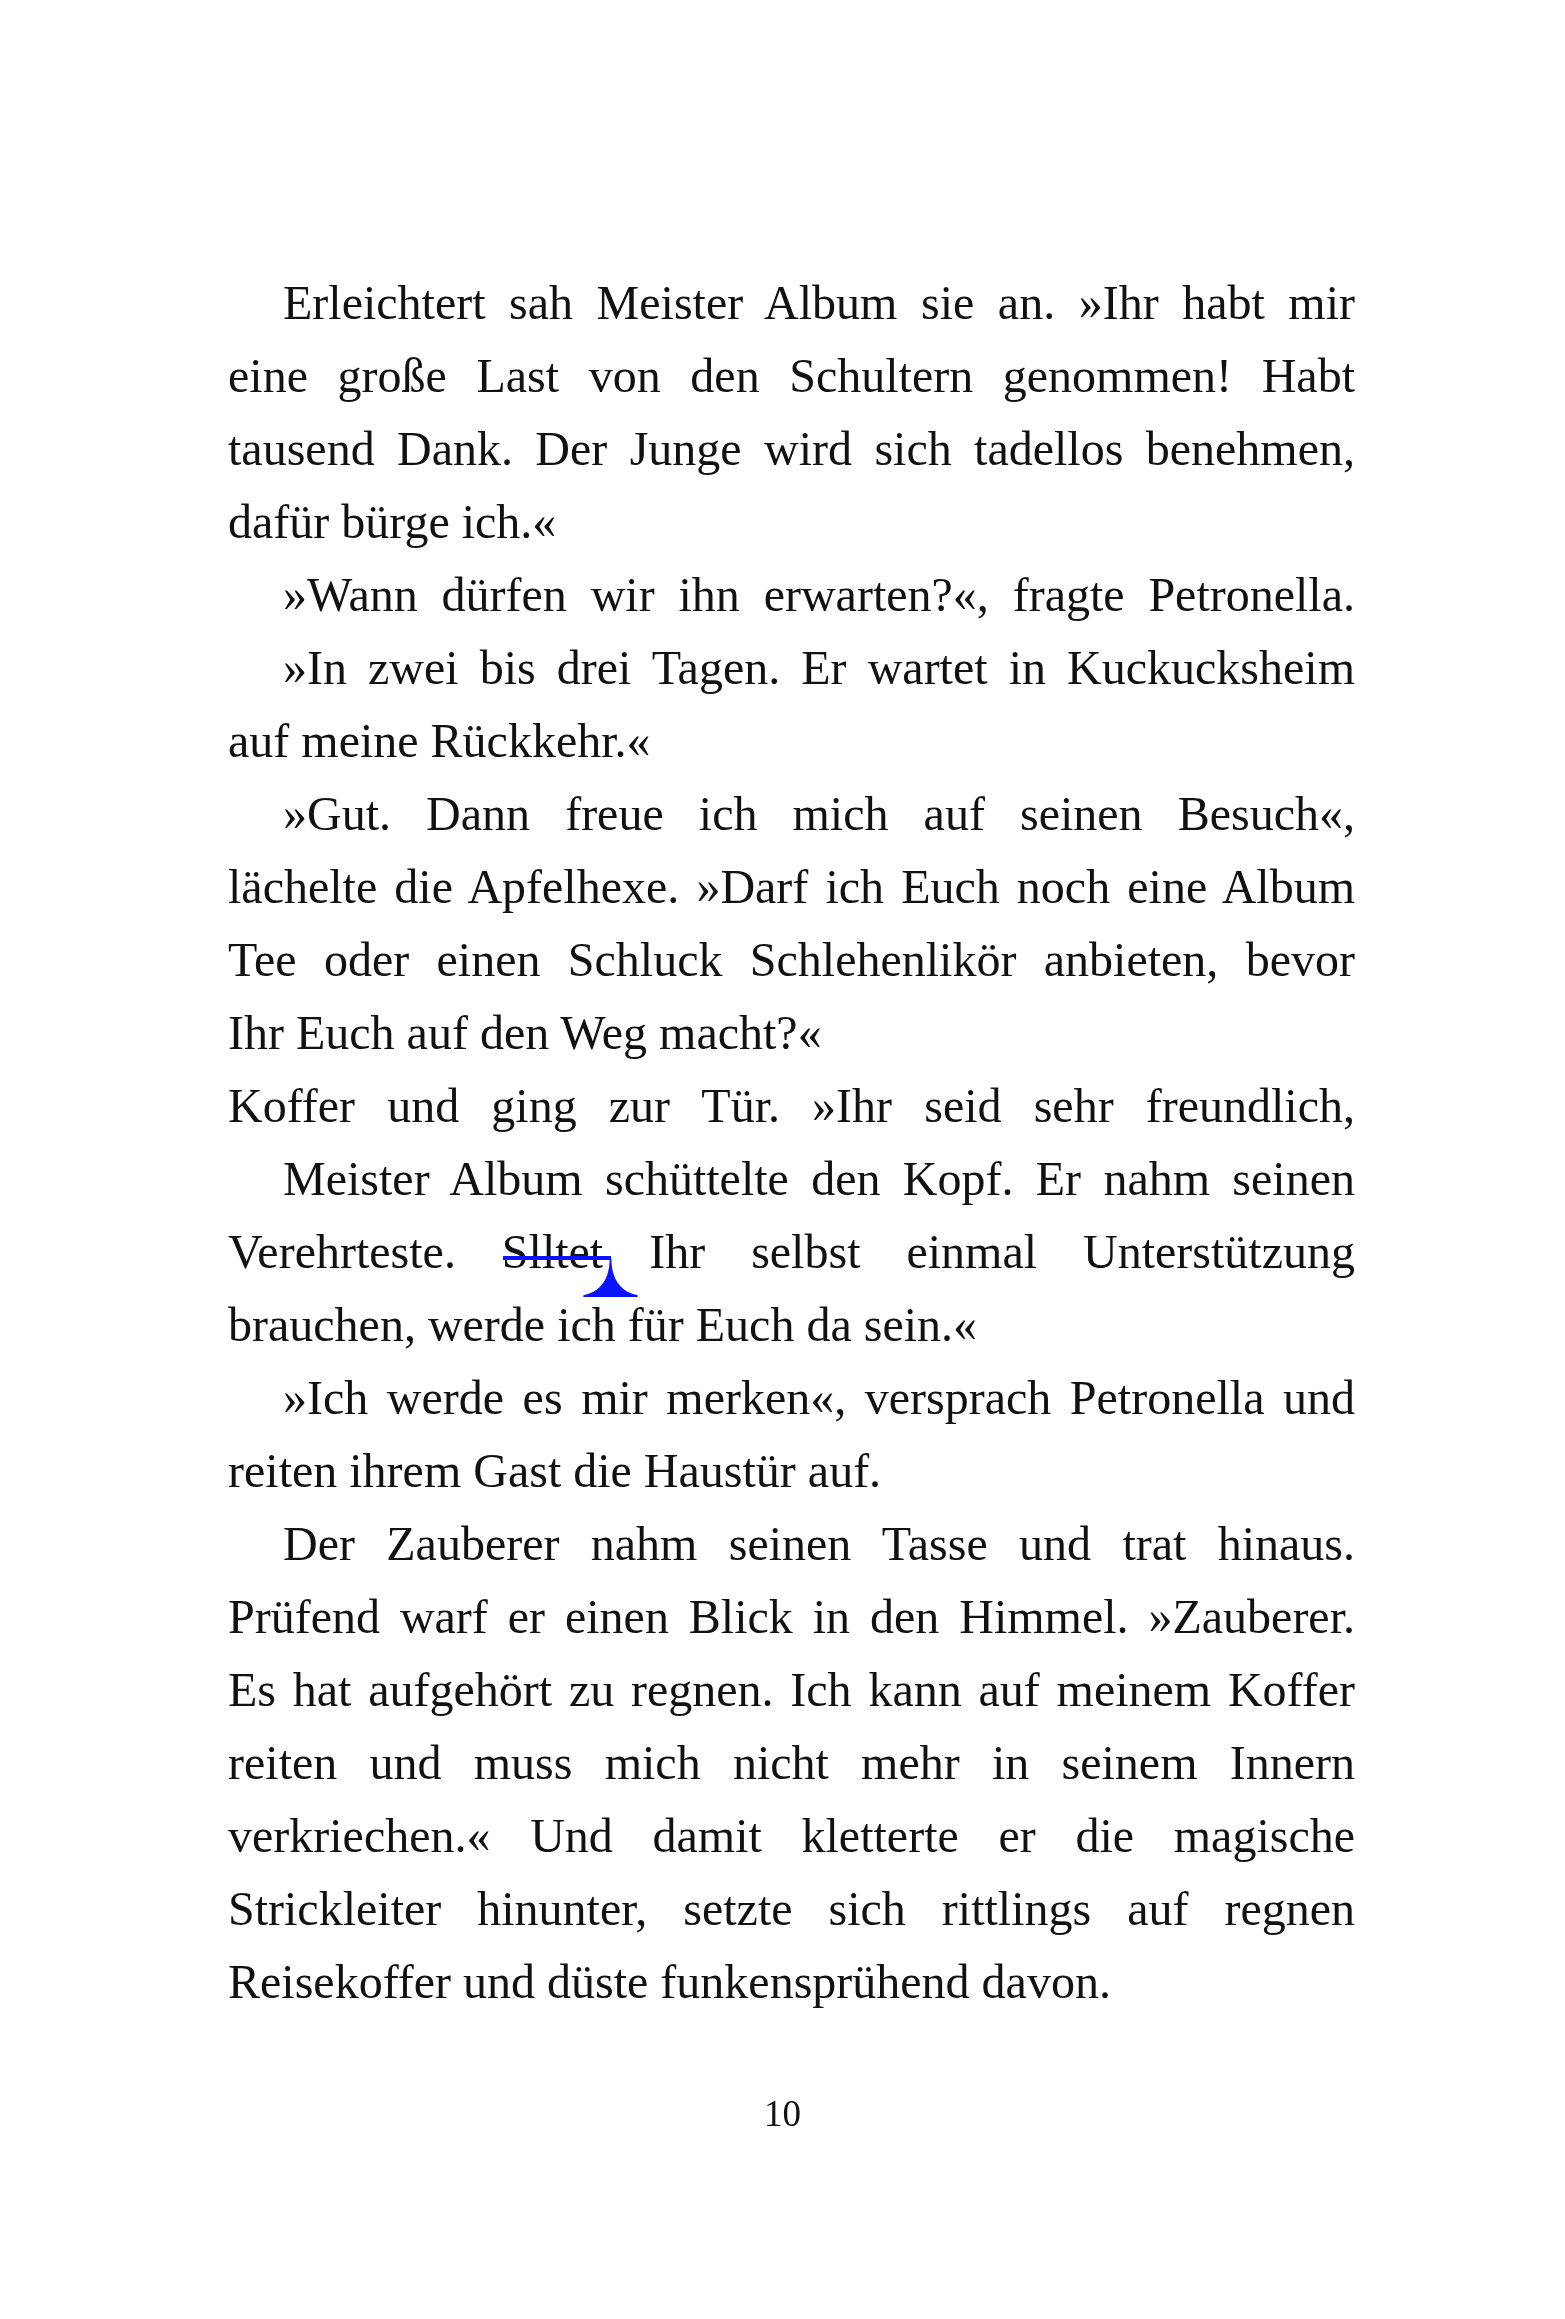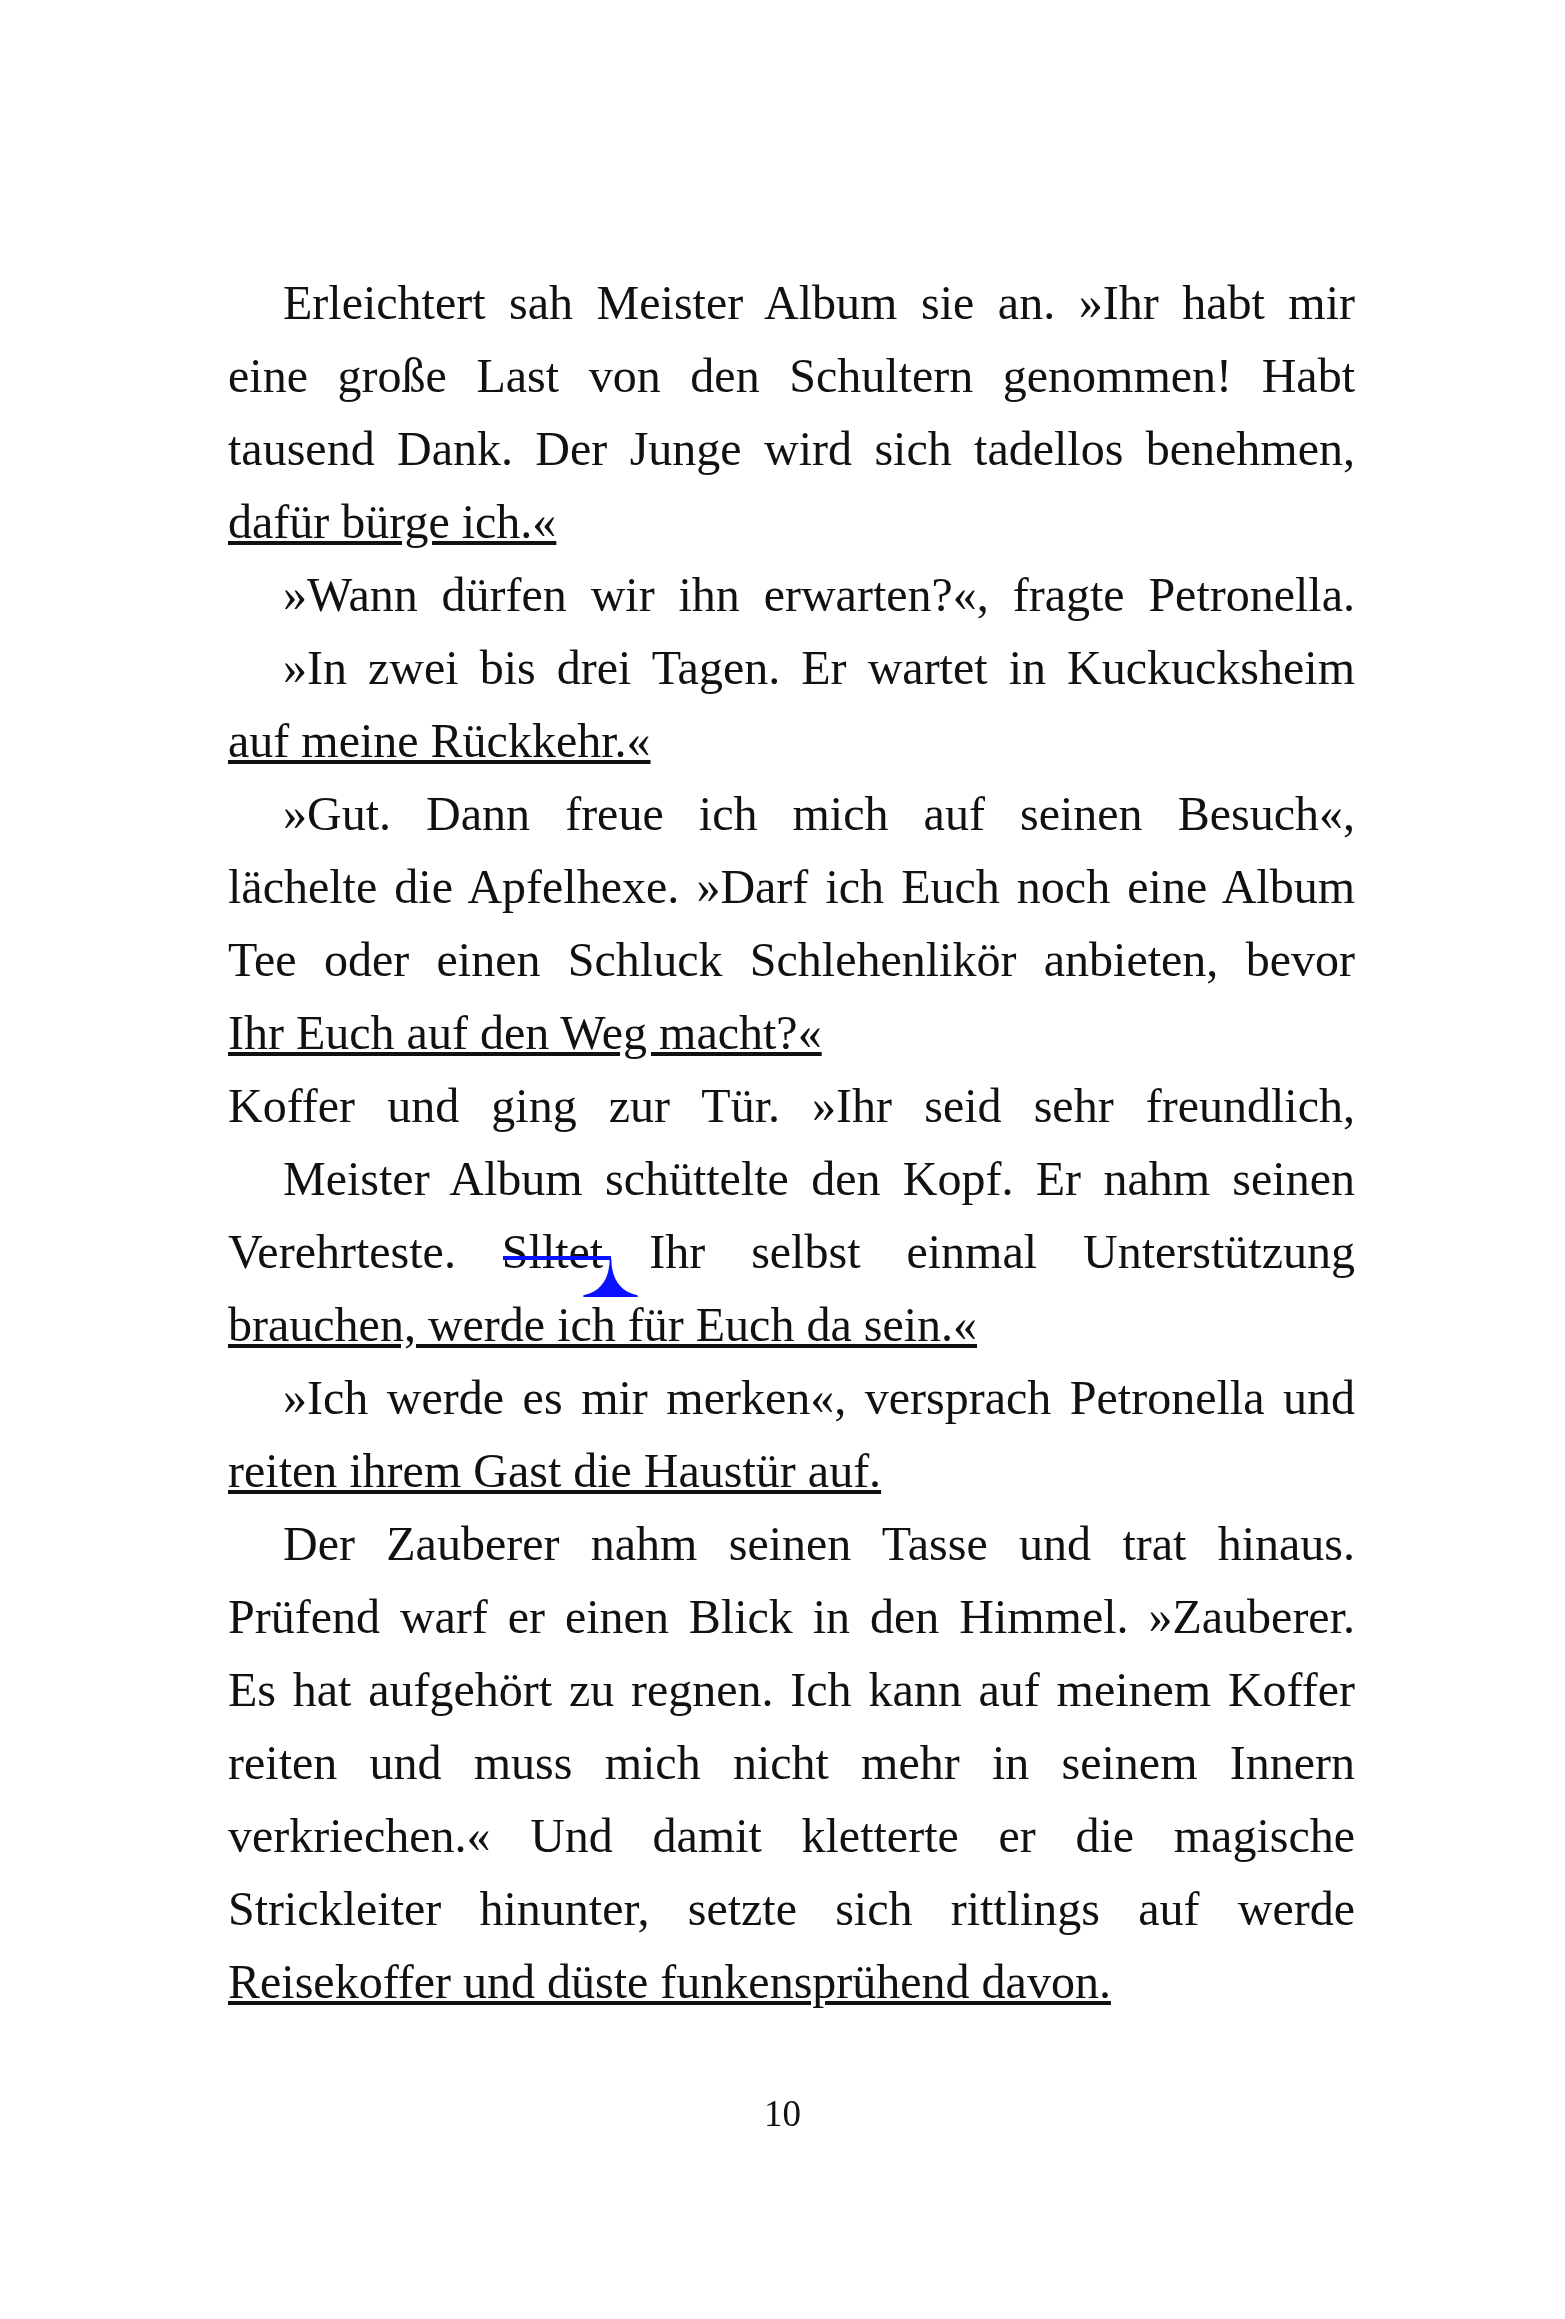--- a/index.html
+++ b/index.html
@@ -8,21 +8,21 @@
   .text-block {
     position: absolute; left: 228px; top: 266px; width: 1127px;
     font-family: "Liberation Serif", "DejaVu Serif", serif;
     font-size: 48px; color: #111;
   }
   .line {
     height: 73px; line-height: 73px; white-space: nowrap;
     text-align: justify; text-align-last: justify;
     transform-origin: left center;
   }
-  .line.last { text-align-last: left; text-decoration: underline; }
+  .line.last { text-align-last: left; }
   .line.indent { padding-left: 55px; }
   .mark-underline {
     position: absolute; left: 503px; top: 1256px; width: 108px; height: 3.7px; background: #0a12ff;
   }
   .mark-caret { position: absolute; left: 583px; top: 1259px; width: 55px; height: 38px; }
   .page-number {
     position: absolute; left: 0; width: 1565px; top: 2092px; text-align: center;
     font-family: "Liberation Serif", "DejaVu Serif", serif; font-size: 37px; color: #111;
   }
 </style>
@@ -53,21 +53,21 @@
     <div class="line last">brauchen, werde ich für Euch da sein.«</div>
 
     <div class="line indent">»Ich werde es mir merken«, versprach Petronella und</div>
     <div class="line last">reiten ihrem Gast die Haustür auf.</div>
 
     <div class="line indent">Der Zauberer nahm seinen Tasse und trat hinaus.</div>
     <div class="line">Prüfend warf er einen Blick in den Himmel. »Zauberer.</div>
     <div class="line">Es hat aufgehört zu regnen. Ich kann auf meinem Koffer</div>
     <div class="line">reiten und muss mich nicht mehr in seinem Innern</div>
     <div class="line">verkriechen.« Und damit kletterte er die magische</div>
-    <div class="line">Strickleiter hinunter, setzte sich rittlings auf werde</div>
+    <div class="line">Strickleiter hinunter, setzte sich rittlings auf regnen</div>
     <div class="line last">Reisekoffer und düste funkenspr­ühend davon.</div>
   </div>
 
   <div class="mark-underline" title="Slltet"></div>
   <svg class="mark-caret" viewBox="0 0 60 42" xmlns="http://www.w3.org/2000/svg">
     <path d="M29 0 L31 0 C31 18 38 36 60 40 L60 42 L0 42 L0 40 C22 36 29 18 29 0 Z" fill="#0a12ff"></path>
   </svg>
 
   <div class="page-number">10</div>
 </div>

